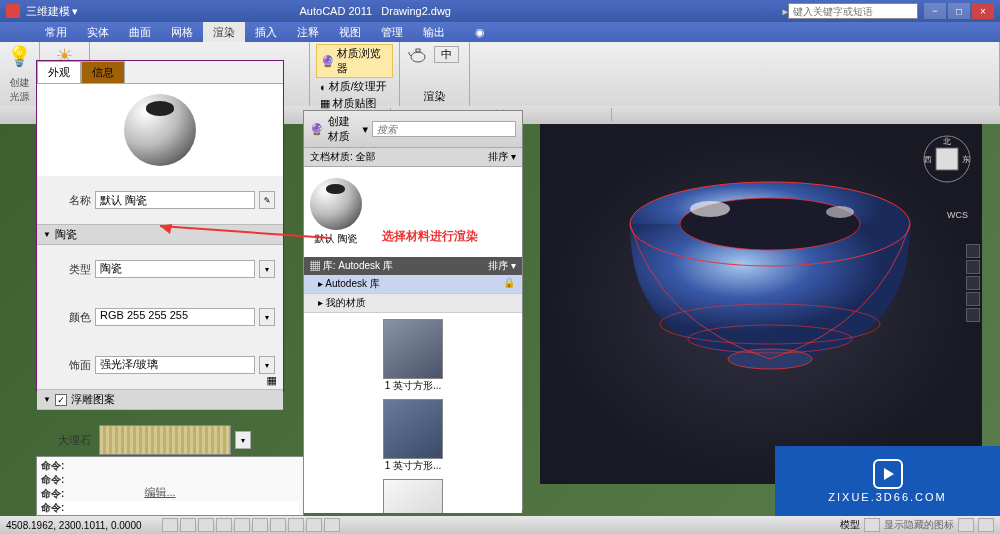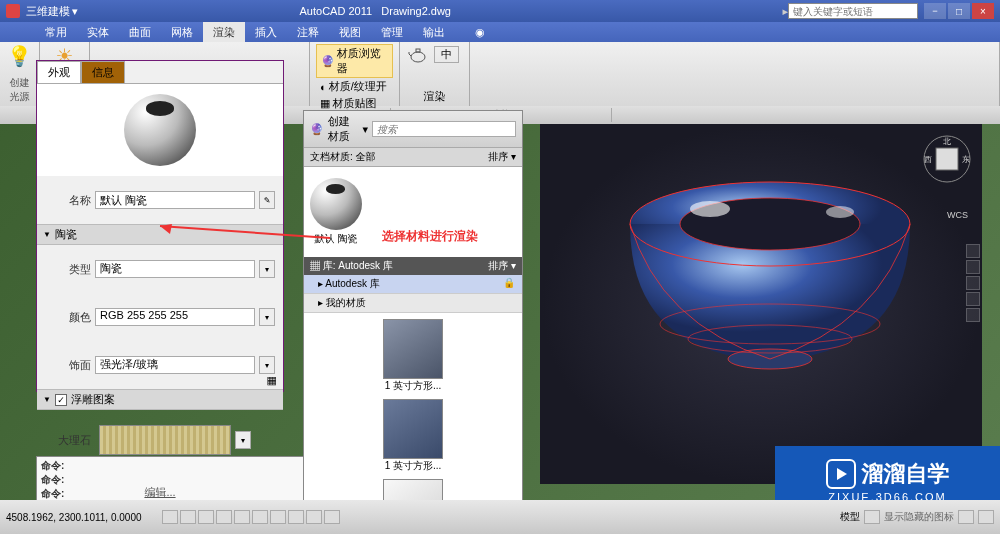--- a/index.html
+++ b/index.html
@@ -69,21 +69,21 @@
 .side-tools .st { width: 14px; height: 14px; background: rgba(255,255,255,0.1); border: 1px solid rgba(255,255,255,0.2); }
 
 .watermark { position: absolute; right: 0; bottom: 18px; width: 225px; height: 70px; background: #1558b8; color: #fff; display: flex; align-items: center; justify-content: center; flex-direction: column; gap: 2px; z-index: 50;}
 .watermark .big { font-size: 22px; font-weight: bold; display: flex; align-items: center; gap: 6px; }
 .watermark .url { font-size: 11px; letter-spacing: 2px; }
 .play-ico { width: 30px; height: 30px; border: 2px solid #fff; border-radius: 6px; display:flex; align-items:center; justify-content:center;}
 .play-ico::after{ content:''; border-left:10px solid #fff; border-top:6px solid transparent; border-bottom:6px solid transparent; margin-left:3px;}
 
 .cmdline { position: absolute; left: 36px; bottom: 18px; width: 268px; height: 60px; background: #f8f8f8; border: 1px solid #888; font-size: 10px; padding: 2px 4px; z-index: 5;}
 .cmdline .line { color: #333; font-weight: bold; }
-.statusbar { position: absolute; left: 0; bottom: 0; right: 0; height: 34px; background: linear-gradient(#e8e8e8, #c8c8c8); display: flex; align-items: center; font-size: 10px; padding: 0 6px; gap: 20px; z-index: 60;}
+.statusbar { position: absolute; left: 0; bottom: 0; right: 0; height: 18px; background: linear-gradient(#e8e8e8, #c8c8c8); display: flex; align-items: center; font-size: 10px; padding: 0 6px; gap: 20px; z-index: 60;}
 .statusbar .icons { display: flex; gap: 2px; }
 .statusbar .sicon { width: 16px; height: 14px; background: #ddd; border: 1px solid #aaa; }
 .statusbar .right { margin-left: auto; display: flex; gap: 4px; align-items: center;}
 .panel-handle { position: absolute; width: 14px; background: #ddd; border: 1px solid #888; font-size: 9px; writing-mode: vertical-rl; text-align: center; padding: 4px 0;}
 </style>
 </head>
 <body>
 
 <div class="titlebar">
   <div class="app-icon"></div>
@@ -296,21 +296,20 @@
     <div class="st"></div>
     <div class="st"></div>
     <div class="st"></div>
     <div class="st"></div>
   </div>
 </div>
 
 <div class="watermark">
   <div class="big">
       <span class="play-ico"></span>
-      <span>溜溜自学</span>
     </div>
   <div class="url">ZIXUE.3D66.COM</div>
 </div>
 
 <div class="cmdline">
   <div class="line">命令:</div>
   <div class="line">命令:</div>
   <div class="line">命令:</div>
   <div class="line" style="background:#fff;">命令:</div>
 </div>

